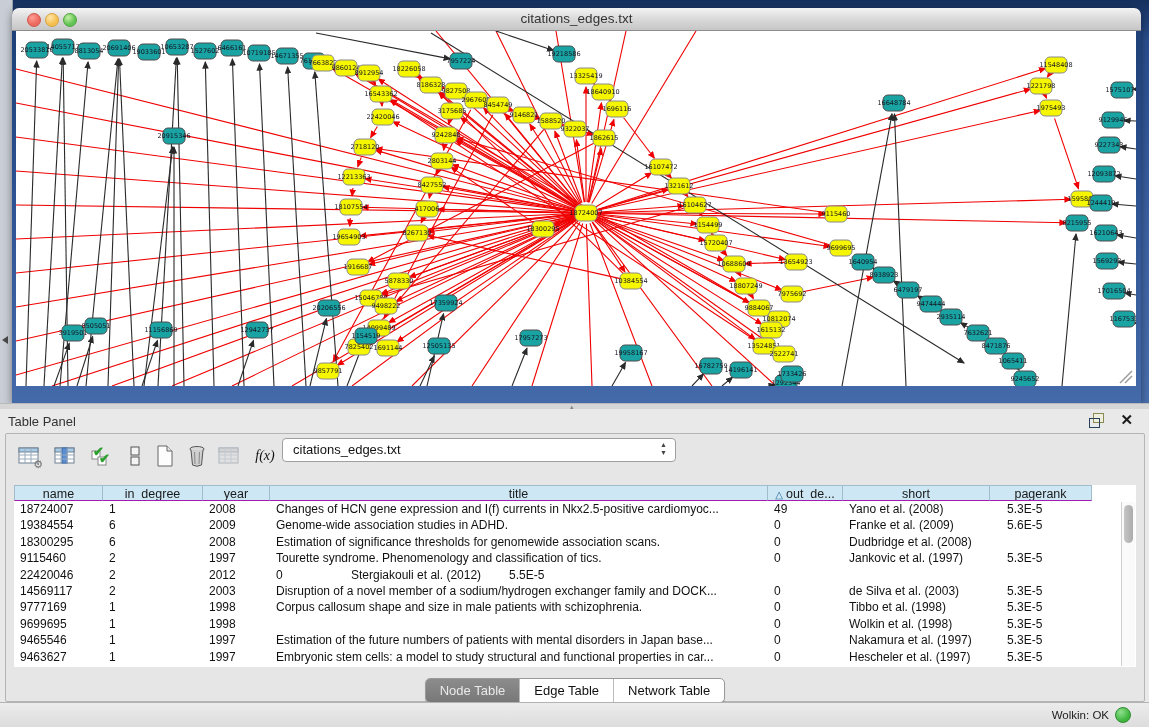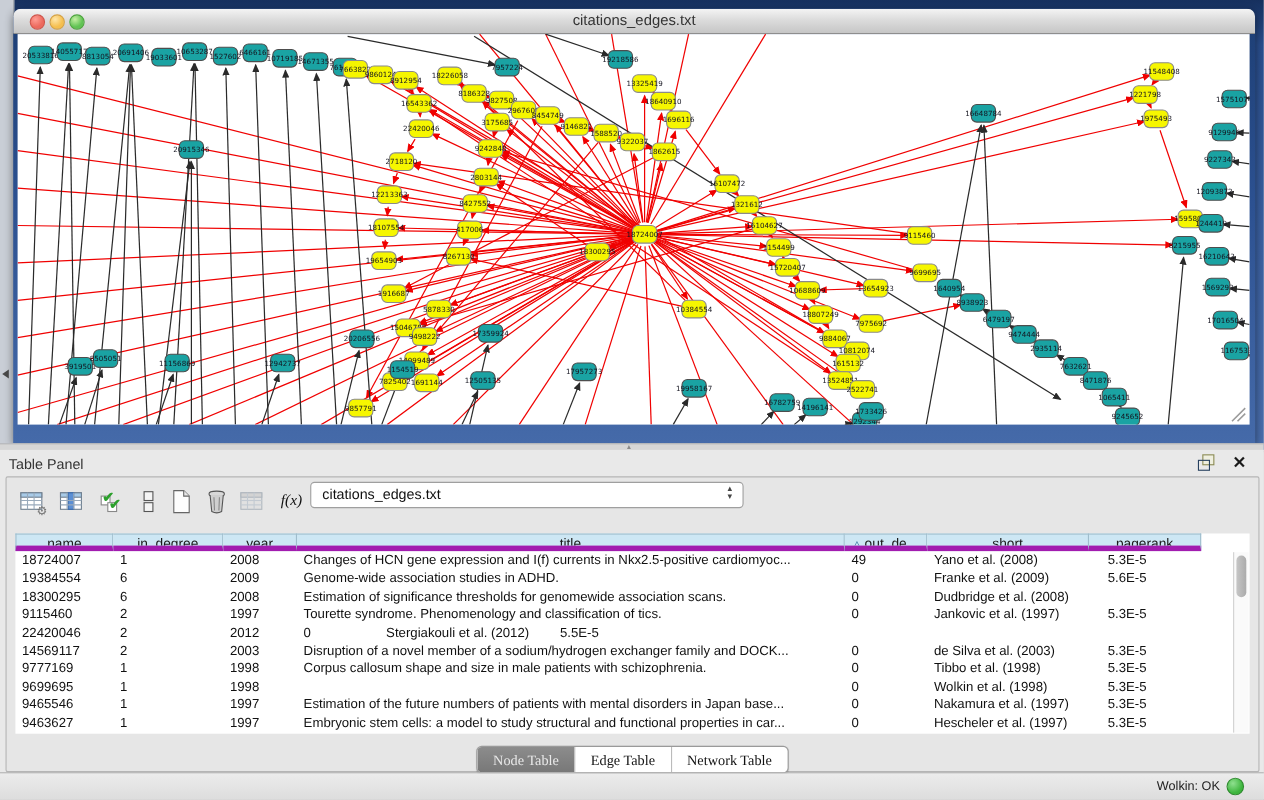--- a/index.html
+++ b/index.html
@@ -49,32 +49,32 @@
   .tbtn svg{display:block;}
   #fx-btn{font-family:"Liberation Serif",serif;font-style:italic;font-size:14px;color:#111;}
   #table-select{position:absolute;left:276px;top:4px;width:392px;height:22px;background:#fff;
            border:1px solid #9f9f9f;border-radius:4px;font-size:13px;color:#111;}
   #table-select .val{position:absolute;left:10px;top:3px;}
   #table-select .spin{position:absolute;right:8px;top:2px;font-size:7px;line-height:8px;color:#444;text-align:center;}
   
   #grid{position:absolute;left:8px;top:51px;width:1122px;height:182px;background:#fff;}
   #grid-header{display:flex;height:16px;font-size:12.5px;color:#1a1a1a;}
   .hcell{background:#cde7f4;border-right:1px solid #9fbdcc;border-top:1px solid #9fbdcc;
-         border-bottom:5px solid #a21caf;text-align:center;line-height:16px;
+         border-bottom:1px solid #a21caf;text-align:center;line-height:16px;
          white-space:nowrap;overflow:hidden;box-sizing:border-box;}
   .hcell:first-child{border-left:1px solid #9fbdcc;}
   .sort-glyph{color:#2a6a9a;font-size:10px;margin-right:3px;}
   .grow{display:flex;height:16.4px;font-size:12px;color:#111;}
   .gcell{padding-left:6px;line-height:16.4px;white-space:nowrap;overflow:hidden;box-sizing:border-box;}
   #vscroll{position:absolute;right:1px;top:17px;width:13px;height:164px;background:#fafafa;
            border-left:1px solid #d0d0d0;}
   #vscroll-thumb{position:absolute;left:2px;top:3px;width:9px;height:38px;border-radius:5px;
            background:linear-gradient(90deg,#c6c6c6,#ababab);}
   
-  #tabs{position:absolute;left:0;top:244px;width:100%;height:24px;text-align:center;font-family:Liberation Serif, serif;}
+  #tabs{position:absolute;left:0;top:244px;width:100%;height:24px;text-align:center;}
   #tabs-inner{display:inline-flex;border:1px solid #9a9a9a;border-radius:5px;overflow:hidden;
            background:#fff;box-shadow:0 1px 1px rgba(0,0,0,.15);}
   .tab{padding:3px 14px;font-size:13px;color:#111;border-right:1px solid #bbb;line-height:17px;}
   .tab:last-child{border-right:none;}
   .tab.active{background:linear-gradient(180deg,#8c8c8c,#787878);color:#e9e9e9;}
   
   #status-bar{position:absolute;left:0;top:293px;width:1149px;height:25px;
            background:linear-gradient(180deg,#ececec,#dcdcdc);border-top:1px solid #b3b3b3;}
   #memory-label{position:absolute;right:40px;top:6px;font-size:11.5px;color:#222;}
   #memory-dot{position:absolute;right:18px;top:4px;width:14px;height:14px;border-radius:50%;

